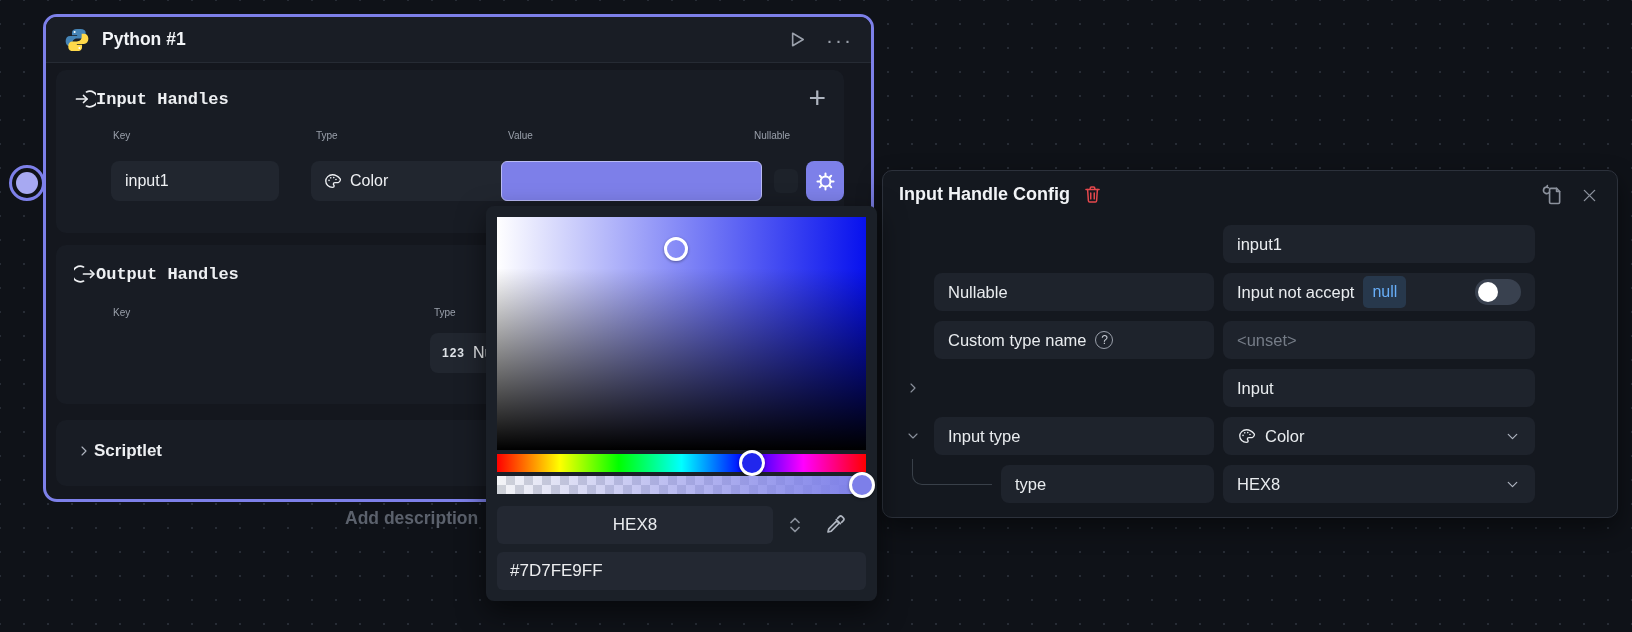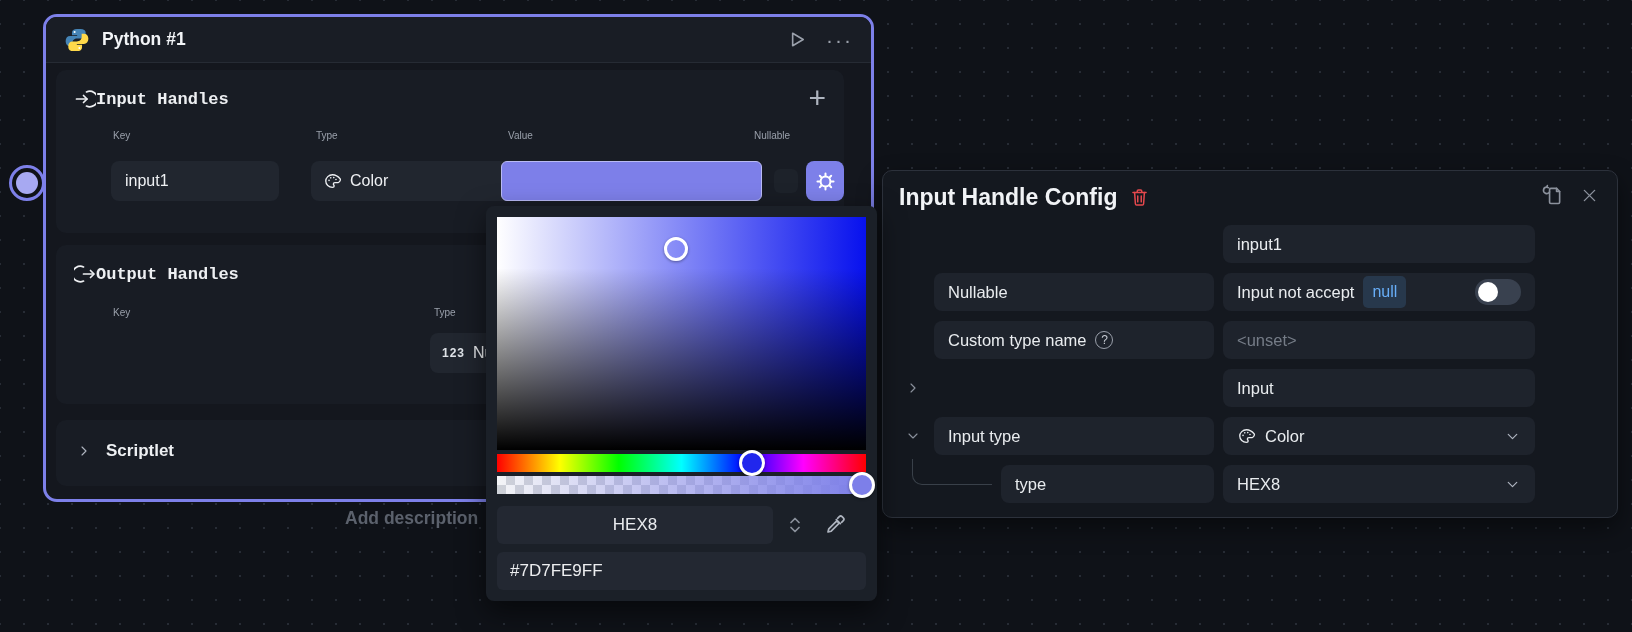--- a/index.html
+++ b/index.html
@@ -44,21 +44,21 @@
     background:var(--swatch); border:1px solid #b9baf5; cursor:pointer; }
   #null-checkbox{ position:absolute; left:718px; top:99px; width:24px; height:24px; border-radius:6px;
     background:#1d222a; cursor:pointer; }
   #gear-btn{ position:absolute; left:750px; top:91px; width:38px; height:40px; border-radius:8px;
     background:var(--accent); display:flex; align-items:center; justify-content:center; cursor:pointer; color:#fff; }
 
   #out-key-field{ left:55px; top:88px; width:305px; }
   #out-type-select{ left:374px; top:88px; width:304px; }
   .num-badge{ font-size:12px; font-weight:bold; color:#dfe3e8; letter-spacing:1px; }
 
-  #scriptlet-row{ position:absolute; left:20px; top:21px; display:flex; align-items:center; gap:14px;
+  #scriptlet-row{ position:absolute; left:20px; top:21px; display:flex; align-items:center; gap:2px;
     color:#edeff2; font-size:17px; font-weight:600; cursor:pointer; }
   #add-desc{ position:absolute; left:345px; top:508px; font-size:17.5px; font-weight:bold;
     color:#5b616c; z-index:1; cursor:text; white-space:nowrap; }
 
   
   #handle-notch{ position:absolute; left:9px; top:165px; width:36px; height:36px; border-radius:50%;
     background:var(--canvas); border:3px solid var(--accent); z-index:1; }
   #conn-handle{ position:absolute; left:16px; top:172px; width:22px; height:22px; border-radius:50%;
     background:var(--accent-soft); z-index:3; cursor:crosshair; }
 
@@ -88,21 +88,21 @@
   #eyedropper-btn{ position:absolute; left:338px; top:306px; color:#aeb4bf; cursor:pointer; }
   #hex-input{ position:absolute; left:11px; top:346px; width:369px; height:38px; border-radius:6px;
     background:var(--popup-cell); border:none; color:#edeef0; font-size:17px; padding:0 13px;
     font-family:"Liberation Sans",sans-serif; }
 
   
   #panel{ position:absolute; left:882px; top:170px; width:736px; height:348px; z-index:4;
     background:var(--panel-bg); border:1px solid #2c313b; border-radius:10px;
     box-shadow:0 10px 24px rgba(0,0,0,.45); }
   #panel-title-row{ position:absolute; left:16px; top:13px; display:flex; align-items:center; gap:12px; }
-  #panel-title{ font-size:23px; font-weight:bold; color:#f1f3f6; }
+  #panel-title{ font-size:18px; font-weight:bold; color:#f1f3f6; }
   #trash-btn{ color:var(--danger); cursor:pointer; }
   #dup-btn{ position:absolute; right:52px; top:13px; color:#8b919c; cursor:pointer; }
   #close-btn{ position:absolute; right:18px; top:15px; color:#8b919c; cursor:pointer; }
 
   .p-label, .p-value{ position:absolute; height:38px; background:var(--panel-cell); border-radius:8px;
     color:#e9ecef; font-size:16.5px; line-height:38px; padding:0 14px; }
   .p-label{ left:51px; width:280px; display:flex; align-items:center; }
   .p-value{ left:340px; width:312px; display:flex; align-items:center; gap:9px; }
   .row-chev{ position:absolute; left:22px; width:16px; color:#8b919c; cursor:pointer; }
   .muted{ color:var(--muted); }

